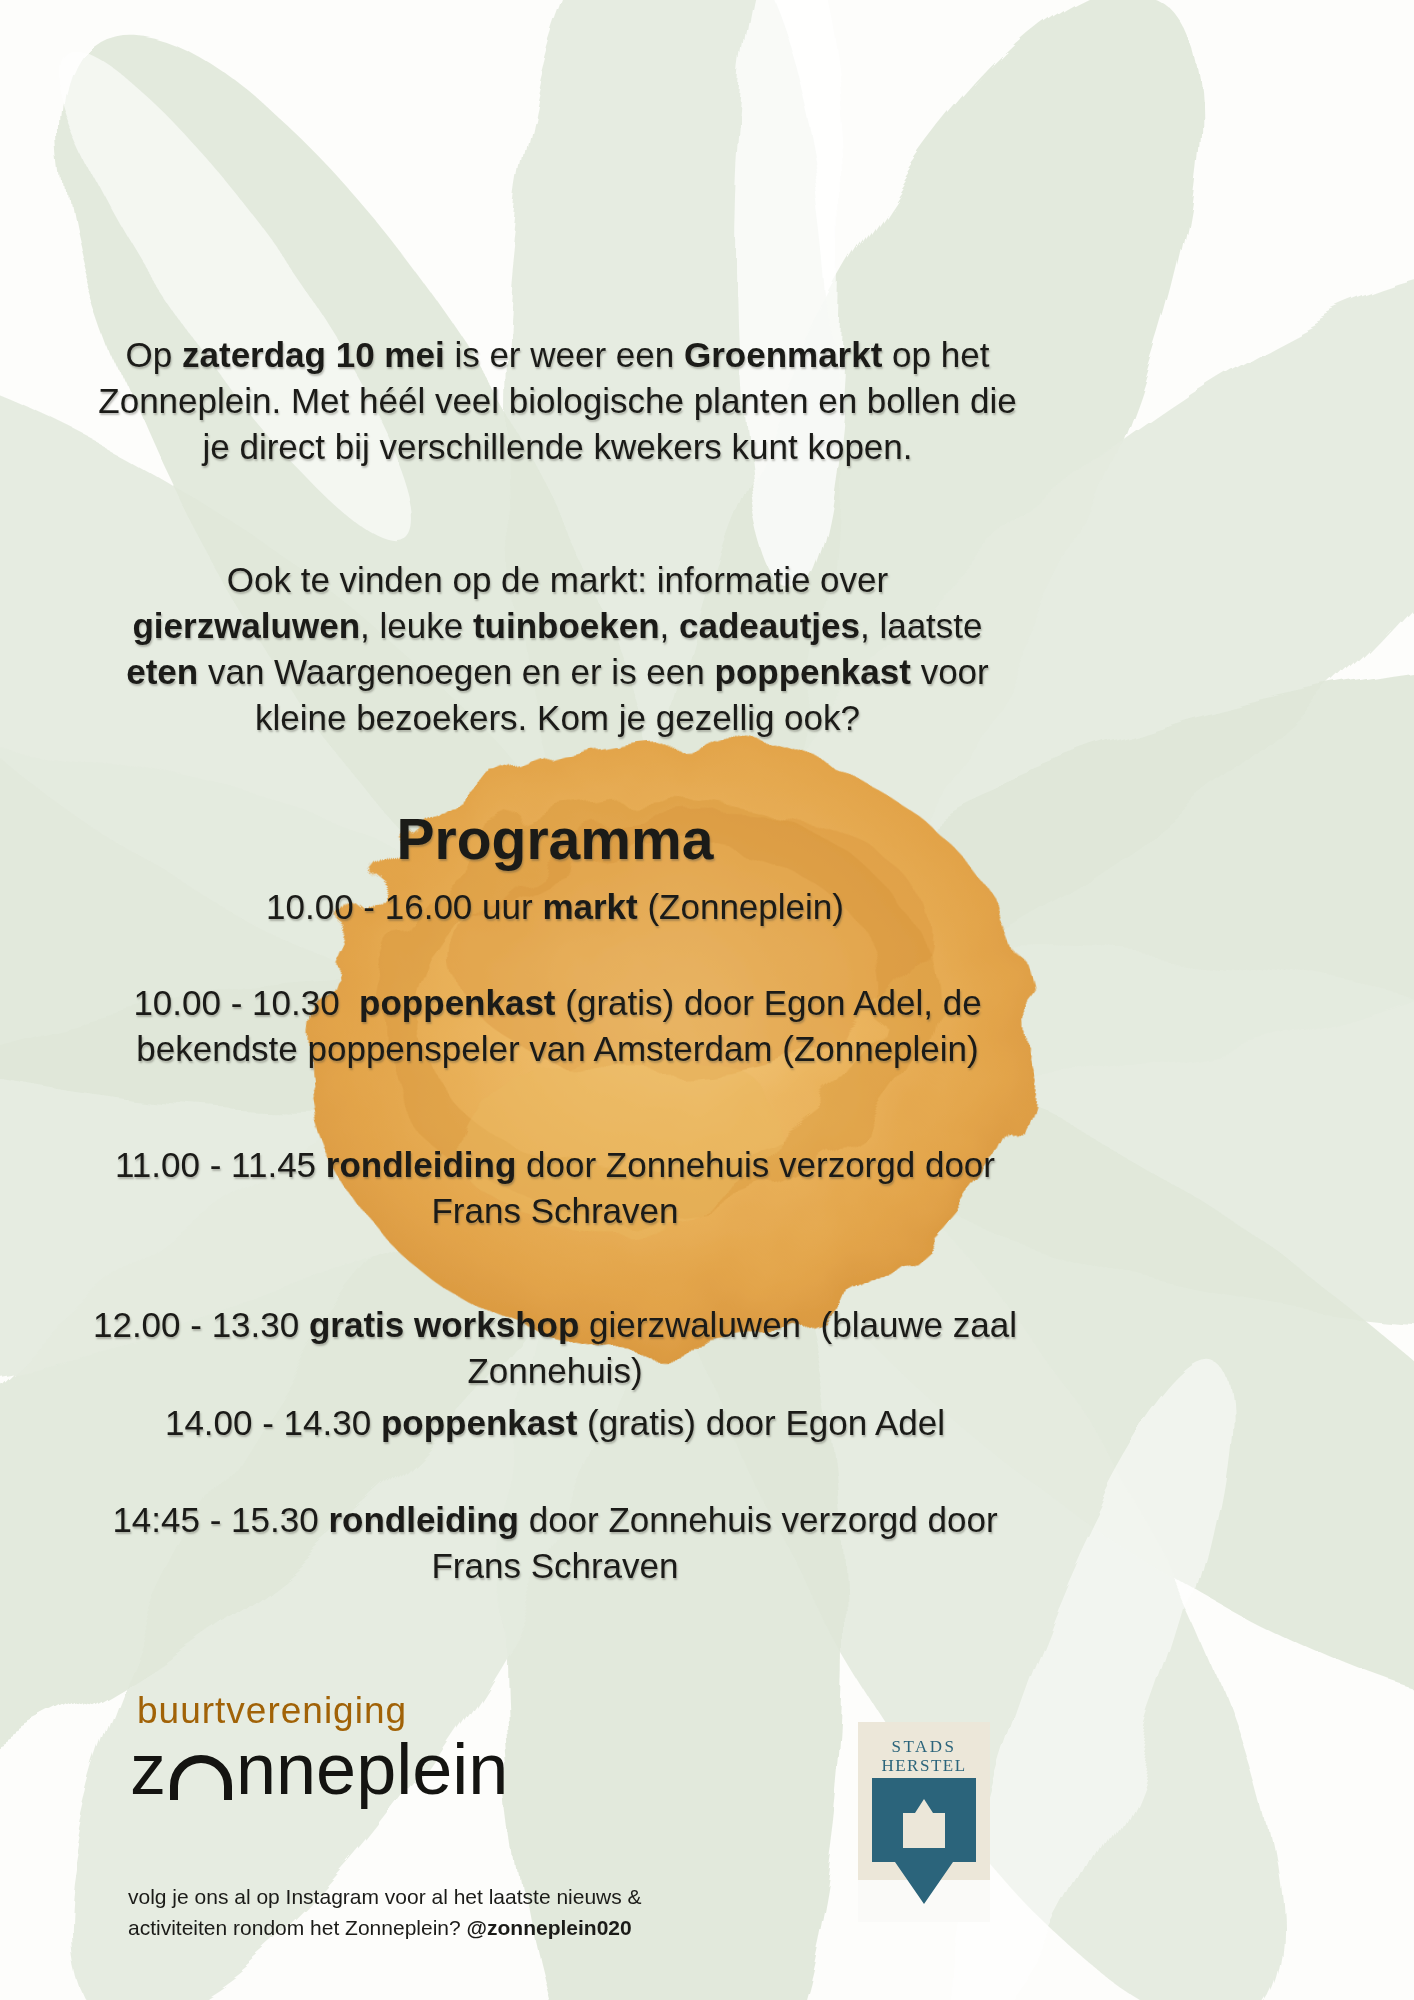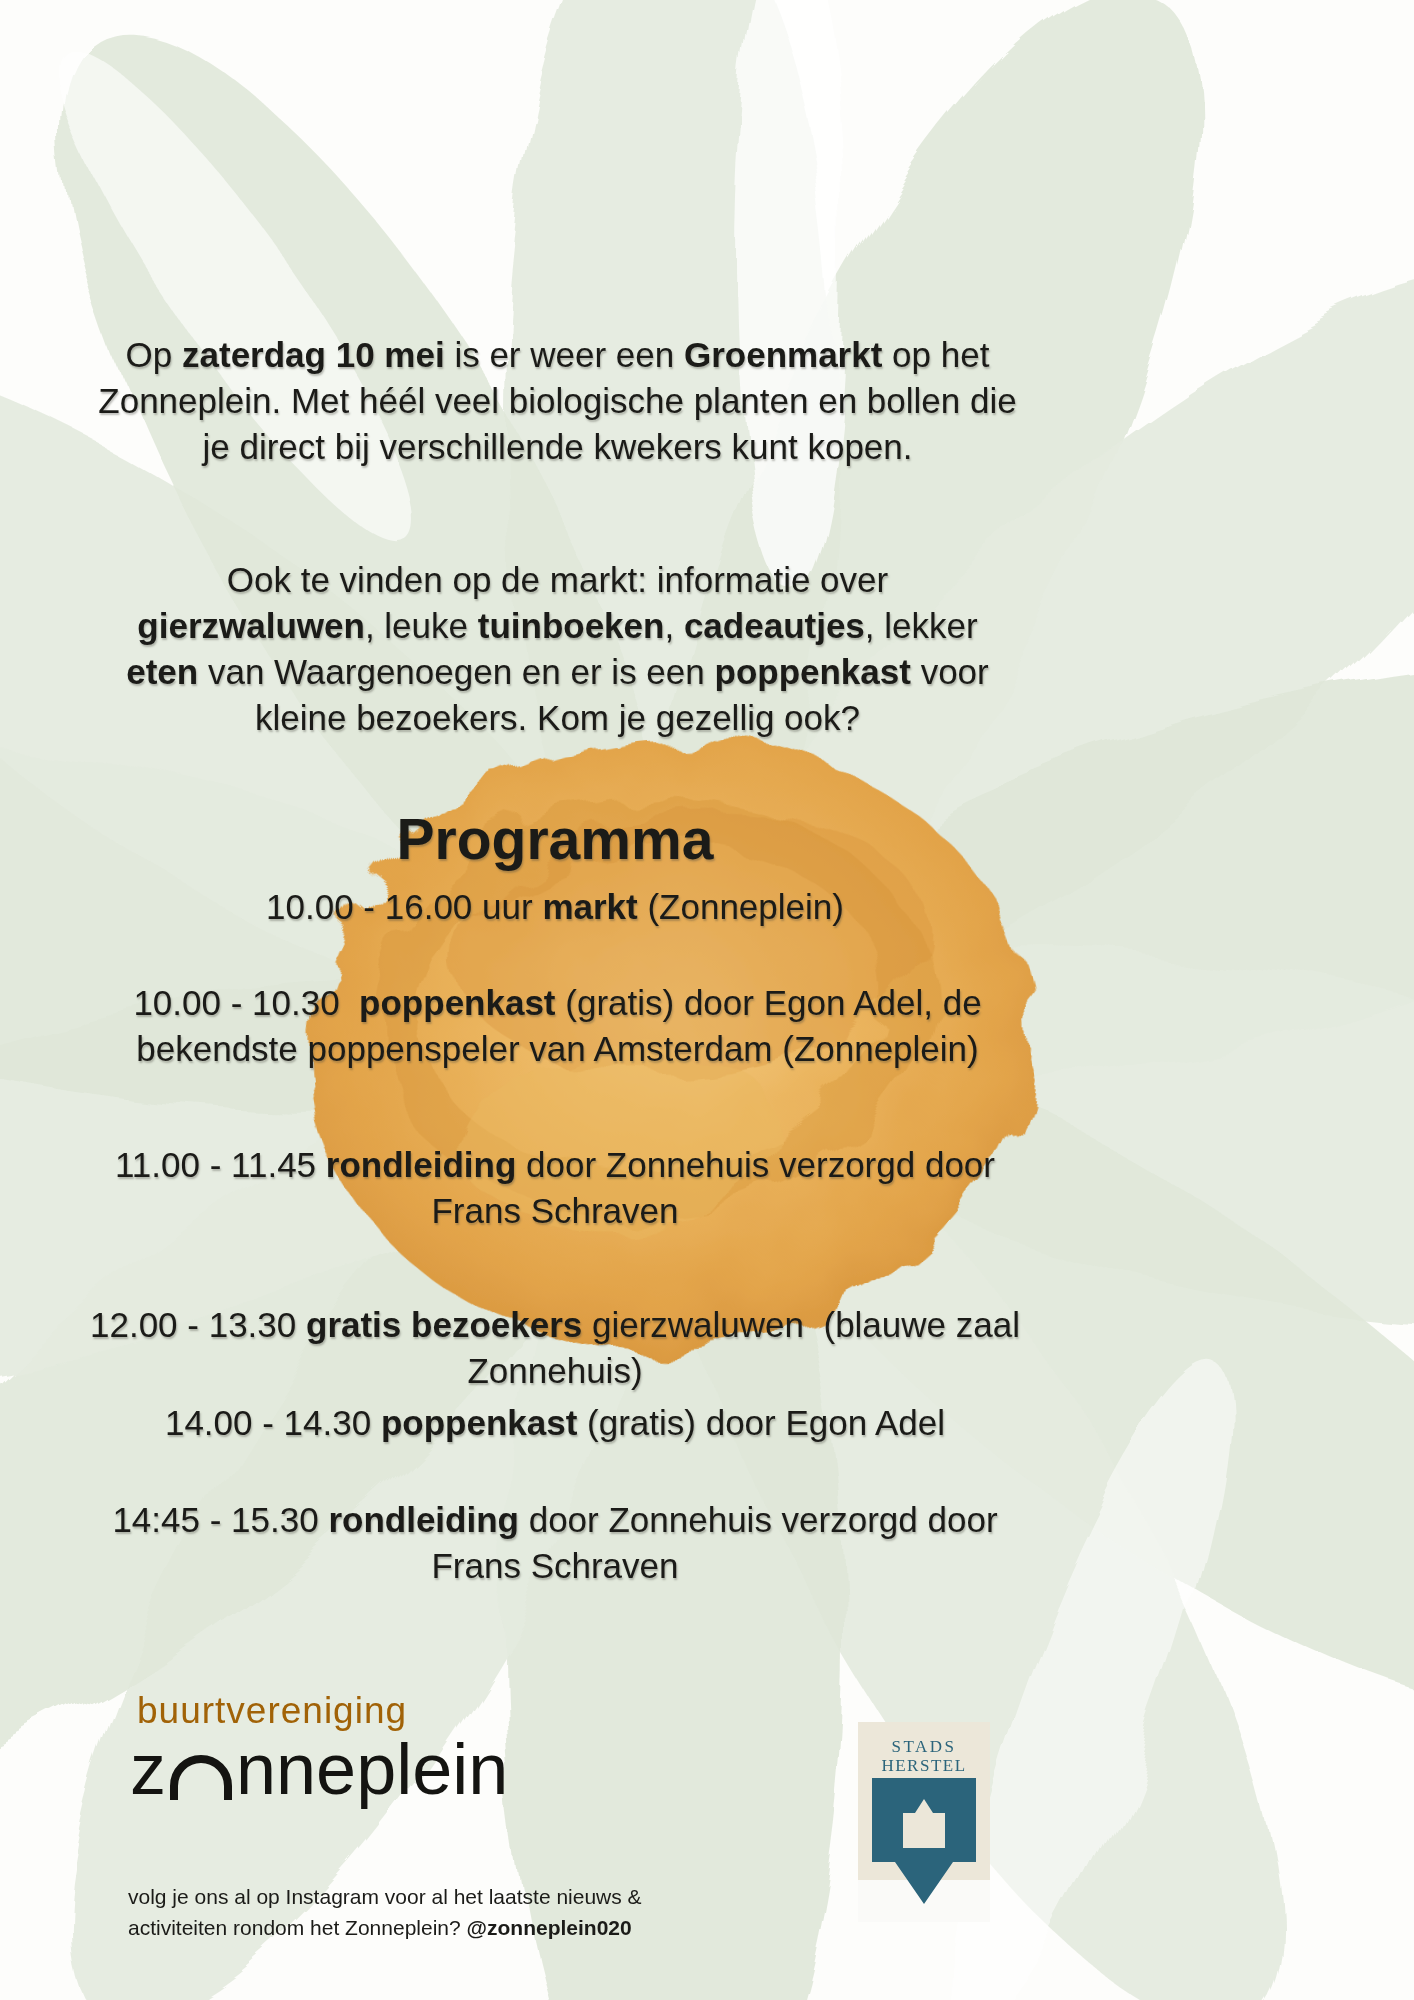--- a/index.html
+++ b/index.html
@@ -87,31 +87,31 @@
   <g filter="url(#rough)" transform="rotate(-6 672 1045)">
     <ellipse cx="672" cy="1045" rx="360" ry="305" fill="url(#og)"></ellipse>
     <ellipse cx="700" cy="945" rx="235" ry="130" fill="#d9973e" opacity="0.4"></ellipse>
     <ellipse cx="655" cy="1005" rx="255" ry="185" fill="none" stroke="#cf8d33" stroke-width="45" opacity="0.3"></ellipse>
     <ellipse cx="610" cy="1130" rx="160" ry="90" fill="#eab85f" opacity="0.5"></ellipse>
   </g>
 </svg>
 
 <p class="txt p1"><span>Op </span><b>zaterdag 10 mei</b><span> is er weer een </span><b>Groenmarkt</b><span> op het Zonneplein. Met héél veel biologische planten en bollen die je direct bij verschillende kwekers kunt kopen.</span></p>
 
-<p class="txt p2"><span>Ook te vinden op de markt: informatie over </span><b>gierzwaluwen</b><span>, leuke </span><b>tuinboeken</b><span>, </span><b>cadeautjes</b><span>, lekker </span><b>eten</b><span> van Waargenoegen en er is een </span><b>poppenkast</b><span> voor kleine bezoekers. Kom je gezellig ook?</span></p>
+<p class="txt p2"><span>Ook te vinden op de markt: informatie over </span><b>gierzwaluwen</b><span>, leuke </span><b>tuinboeken</b><span>, </span><b>cadeautjes</b><span>, laatste </span><b>eten</b><span> van Waargenoegen en er is een </span><b>poppenkast</b><span> voor kleine bezoekers. Kom je gezellig ook?</span></p>
 
 <h1 class="txt heading">Programma</h1>
 
 <div class="txt i1"><span>10.00 - 16.00 uur </span><b>markt</b><span> (Zonneplein)</span></div>
 
 <div class="txt i2"><span>10.00 - 10.30  </span><b>poppenkast</b><span> (gratis) door Egon Adel, de bekendste poppenspeler van Amsterdam (Zonneplein)</span></div>
 
 <div class="txt i3"><span>11.00 - 11.45 </span><b>rondleiding</b><span> door Zonnehuis verzorgd door Frans Schraven</span></div>
 
-<div class="txt i4"><span>12.00 - 13.30 </span><b>gratis bezoekers</b><span> gierzwaluwen  (blauwe zaal Zonnehuis)</span></div>
+<div class="txt i4"><span>12.00 - 13.30 </span><b>gratis workshop</b><span> gierzwaluwen  (blauwe zaal Zonnehuis)</span></div>
 
 <div class="txt i5"><span>14.00 - 14.30 </span><b>poppenkast</b><span> (gratis) door Egon Adel</span></div>
 
 <div class="txt i6"><span>14:45 - 15.30 </span><b>rondleiding</b><span> door Zonnehuis verzorgd door Frans Schraven</span></div>
 
 <div class="assoc">buurtvereniging</div>
 <div class="logoword">
   <span>z</span>
   <svg class="arch" width="64" height="54" viewBox="0 0 64 54">
     <path d="M5,54 L5,40 A27,27 0 0 1 59,40 L59,54" fill="none" stroke="#141411" stroke-width="8"></path>

